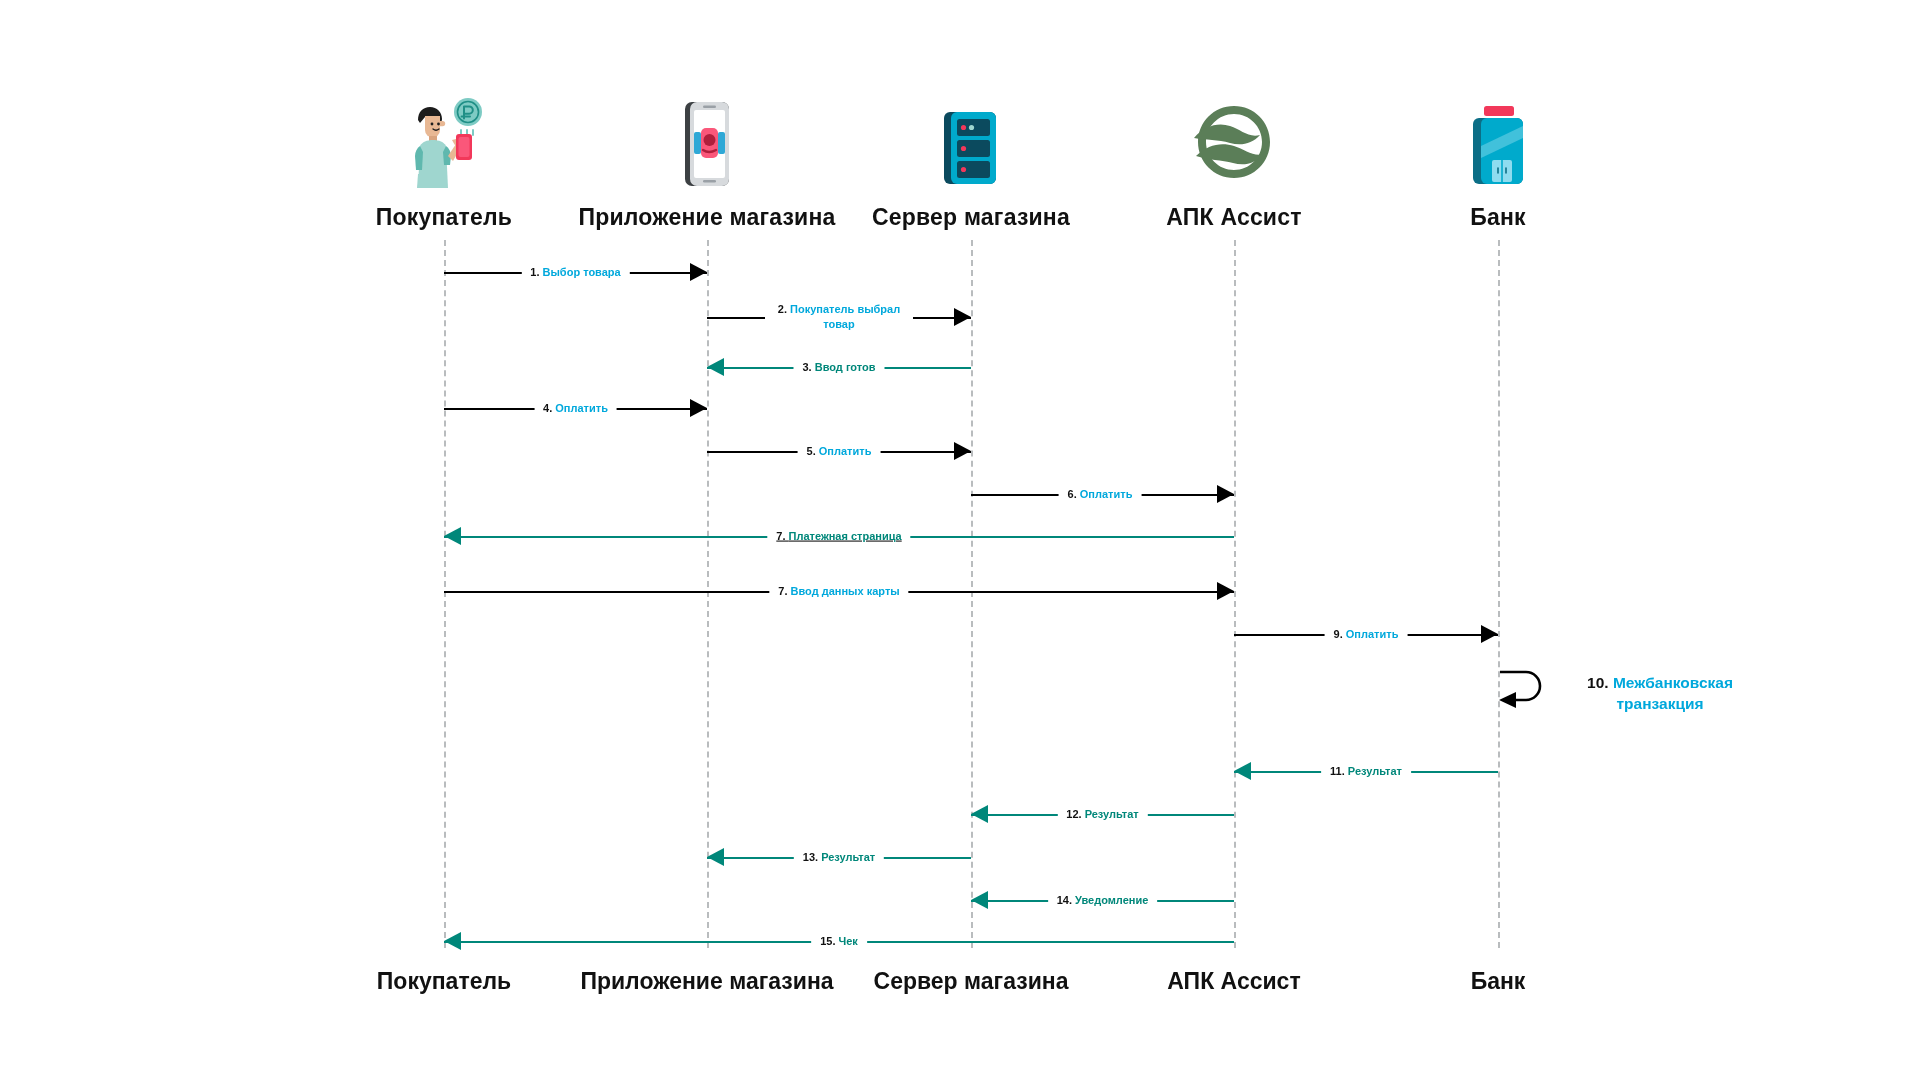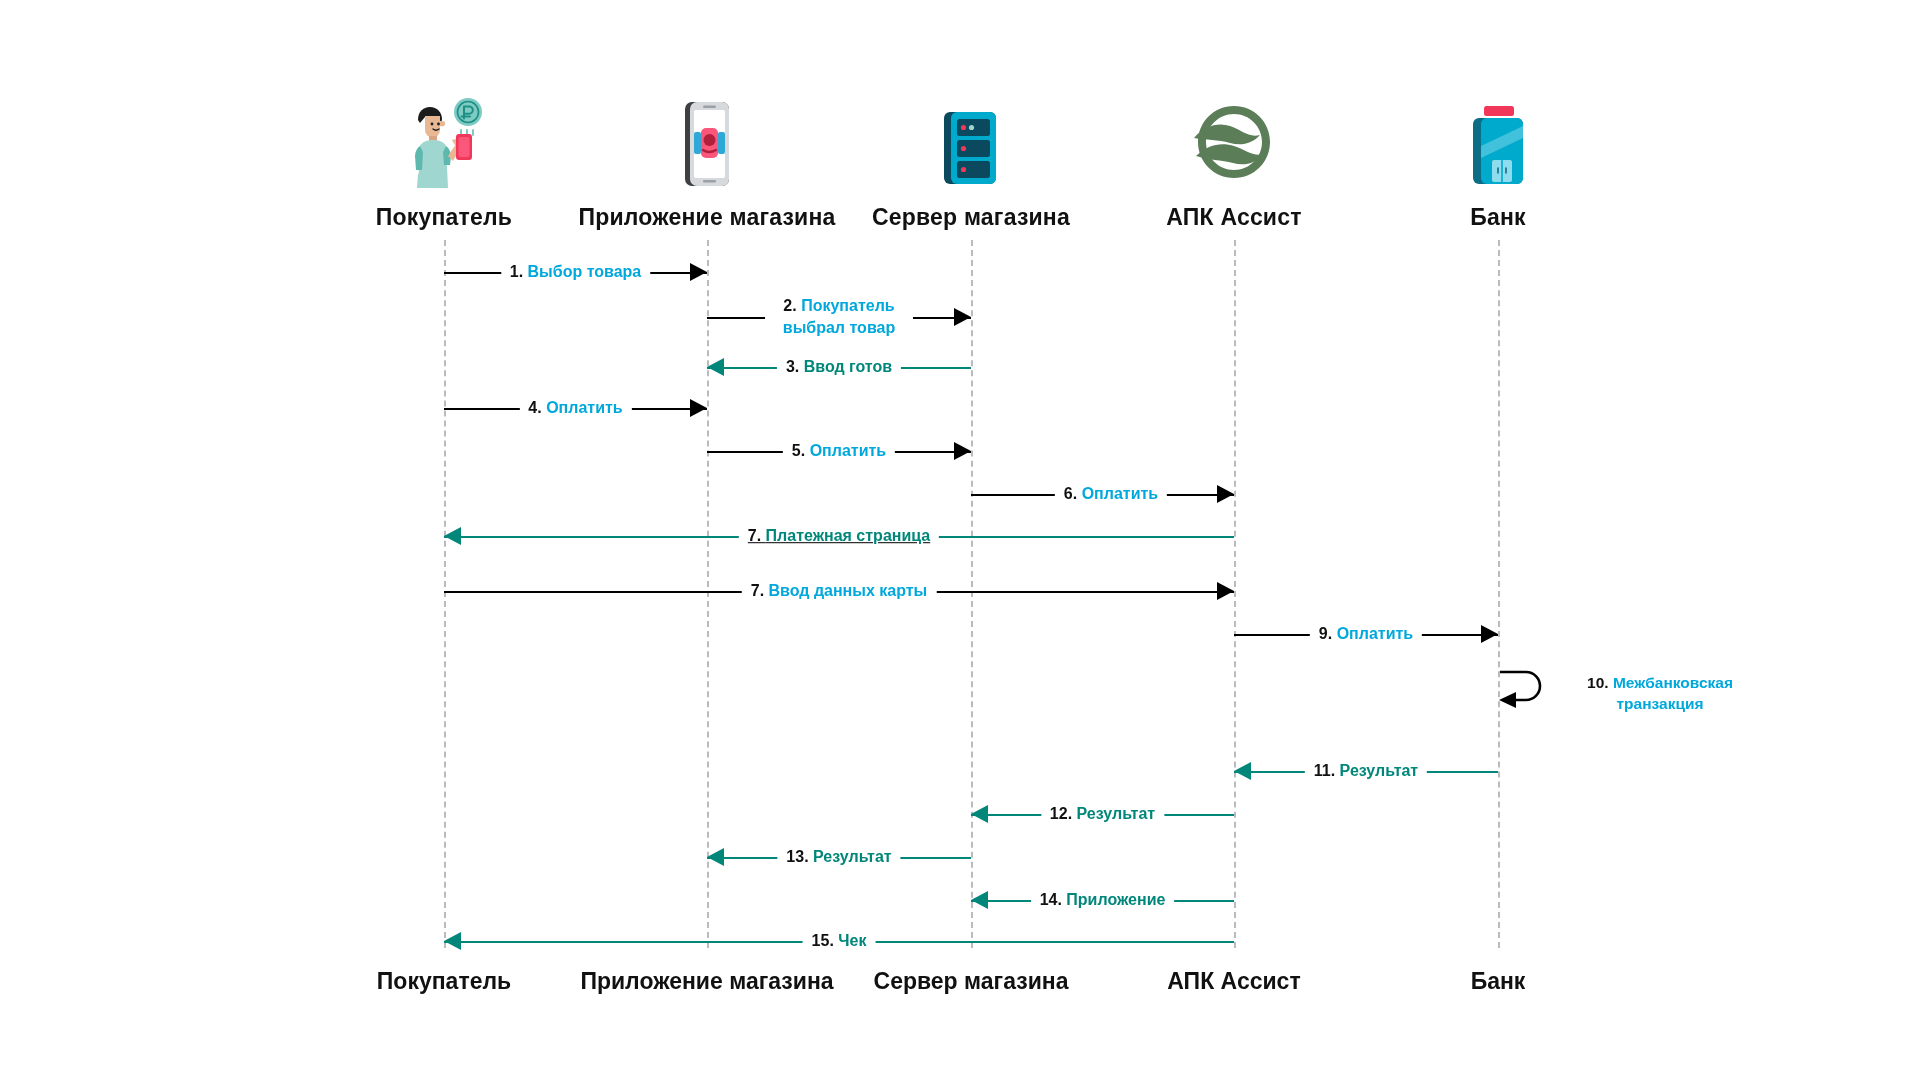--- a/index.html
+++ b/index.html
@@ -92,21 +92,21 @@
   }
   .arrow-head.left {
     border-right: 17px solid #00877a;
   }
 
   .msg-label {
     position: absolute;
     transform: translate(-50%, -50%);
     background: #ffffff;
     padding: 0 9px;
-    font-size: 16px;
+    font-size: 11px;
     font-weight: 700;
     line-height: 1.35;
     white-space: nowrap;
     text-align: center;
   }
   .msg-label .num { color: #111111; }
   .msg-label .txt { color: #00a8dc; }
   .msg.ret .msg-label .txt { color: #00877a; }
 
   .msg-label.two-line { white-space: normal; width: 130px; }
@@ -262,21 +262,21 @@
         <div class="msg-label" style="left: 131.5px;"><span class="num">4. </span><span class="txt">Оплатить</span></div>
       </div>
       <div class="msg" style="left: 707px; top: 451px; width: 264px;">
         <div class="msg-line" style="width: 264px;"></div>
         <div class="arrow-head right" style="left: 247px;"></div>
         <div class="msg-label" style="left: 132px;"><span class="num">5. </span><span class="txt">Оплатить</span></div>
       </div>
       <div class="msg" style="left: 971px; top: 494px; width: 263px;">
         <div class="msg-line" style="width: 263px;"></div>
         <div class="arrow-head right" style="left: 246px;"></div>
-        <div class="msg-label" style="left: 140px;"><span class="num">6. </span><span class="txt">Оплатить</span></div>
+        <div class="msg-label" style="left: 129px;"><span class="num">6. </span><span class="txt">Оплатить</span></div>
       </div>
       <div class="msg ret" style="left: 444px; top: 536px; width: 790px;">
         <div class="msg-line" style="width: 790px;"></div>
         <div class="arrow-head left" style="right: 773px; left: 0px;"></div>
         <div class="msg-label" style="left: 395px; text-decoration: underline;"><span class="num">7. </span><span class="txt">Платежная страница</span></div>
       </div>
       <div class="msg" style="left: 444px; top: 591px; width: 790px;">
         <div class="msg-line" style="width: 790px;"></div>
         <div class="arrow-head right" style="left: 773px;"></div>
         <div class="msg-label" style="left: 395px;"><span class="num">7. </span><span class="txt">Ввод данных карты</span></div>
@@ -297,21 +297,21 @@
         <div class="msg-label" style="left: 131.5px;"><span class="num">12. </span><span class="txt">Результат</span></div>
       </div>
       <div class="msg ret" style="left: 707px; top: 857px; width: 264px;">
         <div class="msg-line" style="width: 264px;"></div>
         <div class="arrow-head left" style="right: 247px; left: 0px;"></div>
         <div class="msg-label" style="left: 132px;"><span class="num">13. </span><span class="txt">Результат</span></div>
       </div>
       <div class="msg ret" style="left: 971px; top: 900px; width: 263px;">
         <div class="msg-line" style="width: 263px;"></div>
         <div class="arrow-head left" style="right: 246px; left: 0px;"></div>
-        <div class="msg-label" style="left: 131.5px;"><span class="num">14. </span><span class="txt">Приложение</span></div>
+        <div class="msg-label" style="left: 131.5px;"><span class="num">14. </span><span class="txt">Уведомление</span></div>
       </div>
       <div class="msg ret" style="left: 444px; top: 941px; width: 790px;">
         <div class="msg-line" style="width: 790px;"></div>
         <div class="arrow-head left" style="right: 773px; left: 0px;"></div>
         <div class="msg-label" style="left: 395px;"><span class="num">15. </span><span class="txt">Чек</span></div>
       </div>
     </div>
 
   <div class="selfloop" id="selfloop" style="left: 1498px; top: 667px;">
     <svg width="56" height="56" viewBox="0 0 56 56" aria-hidden="true">

